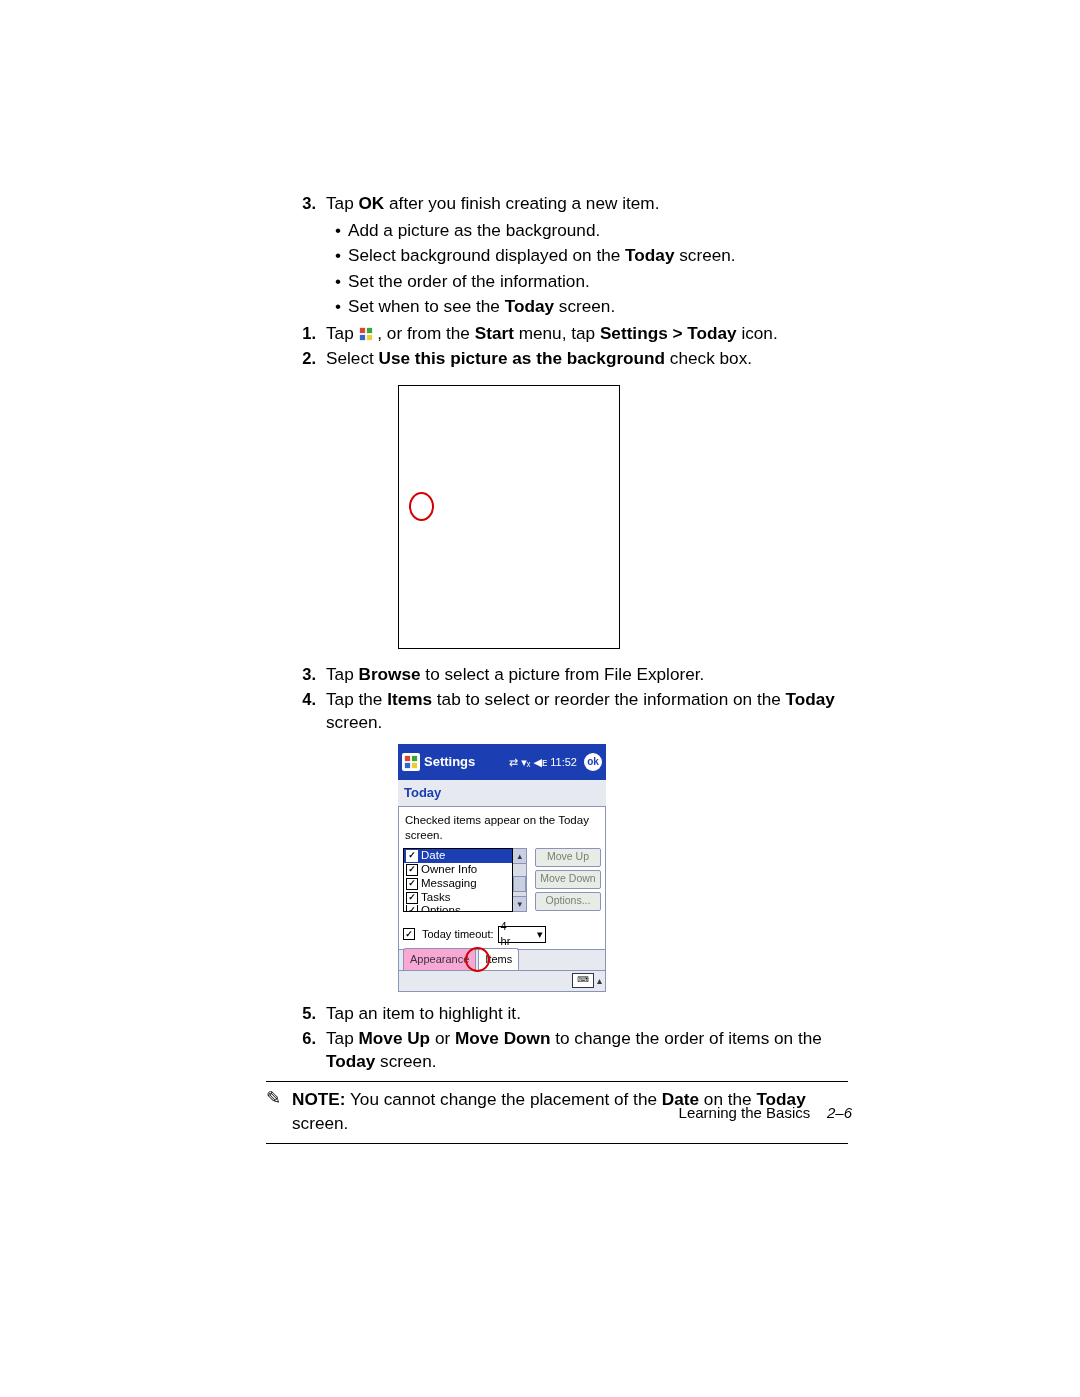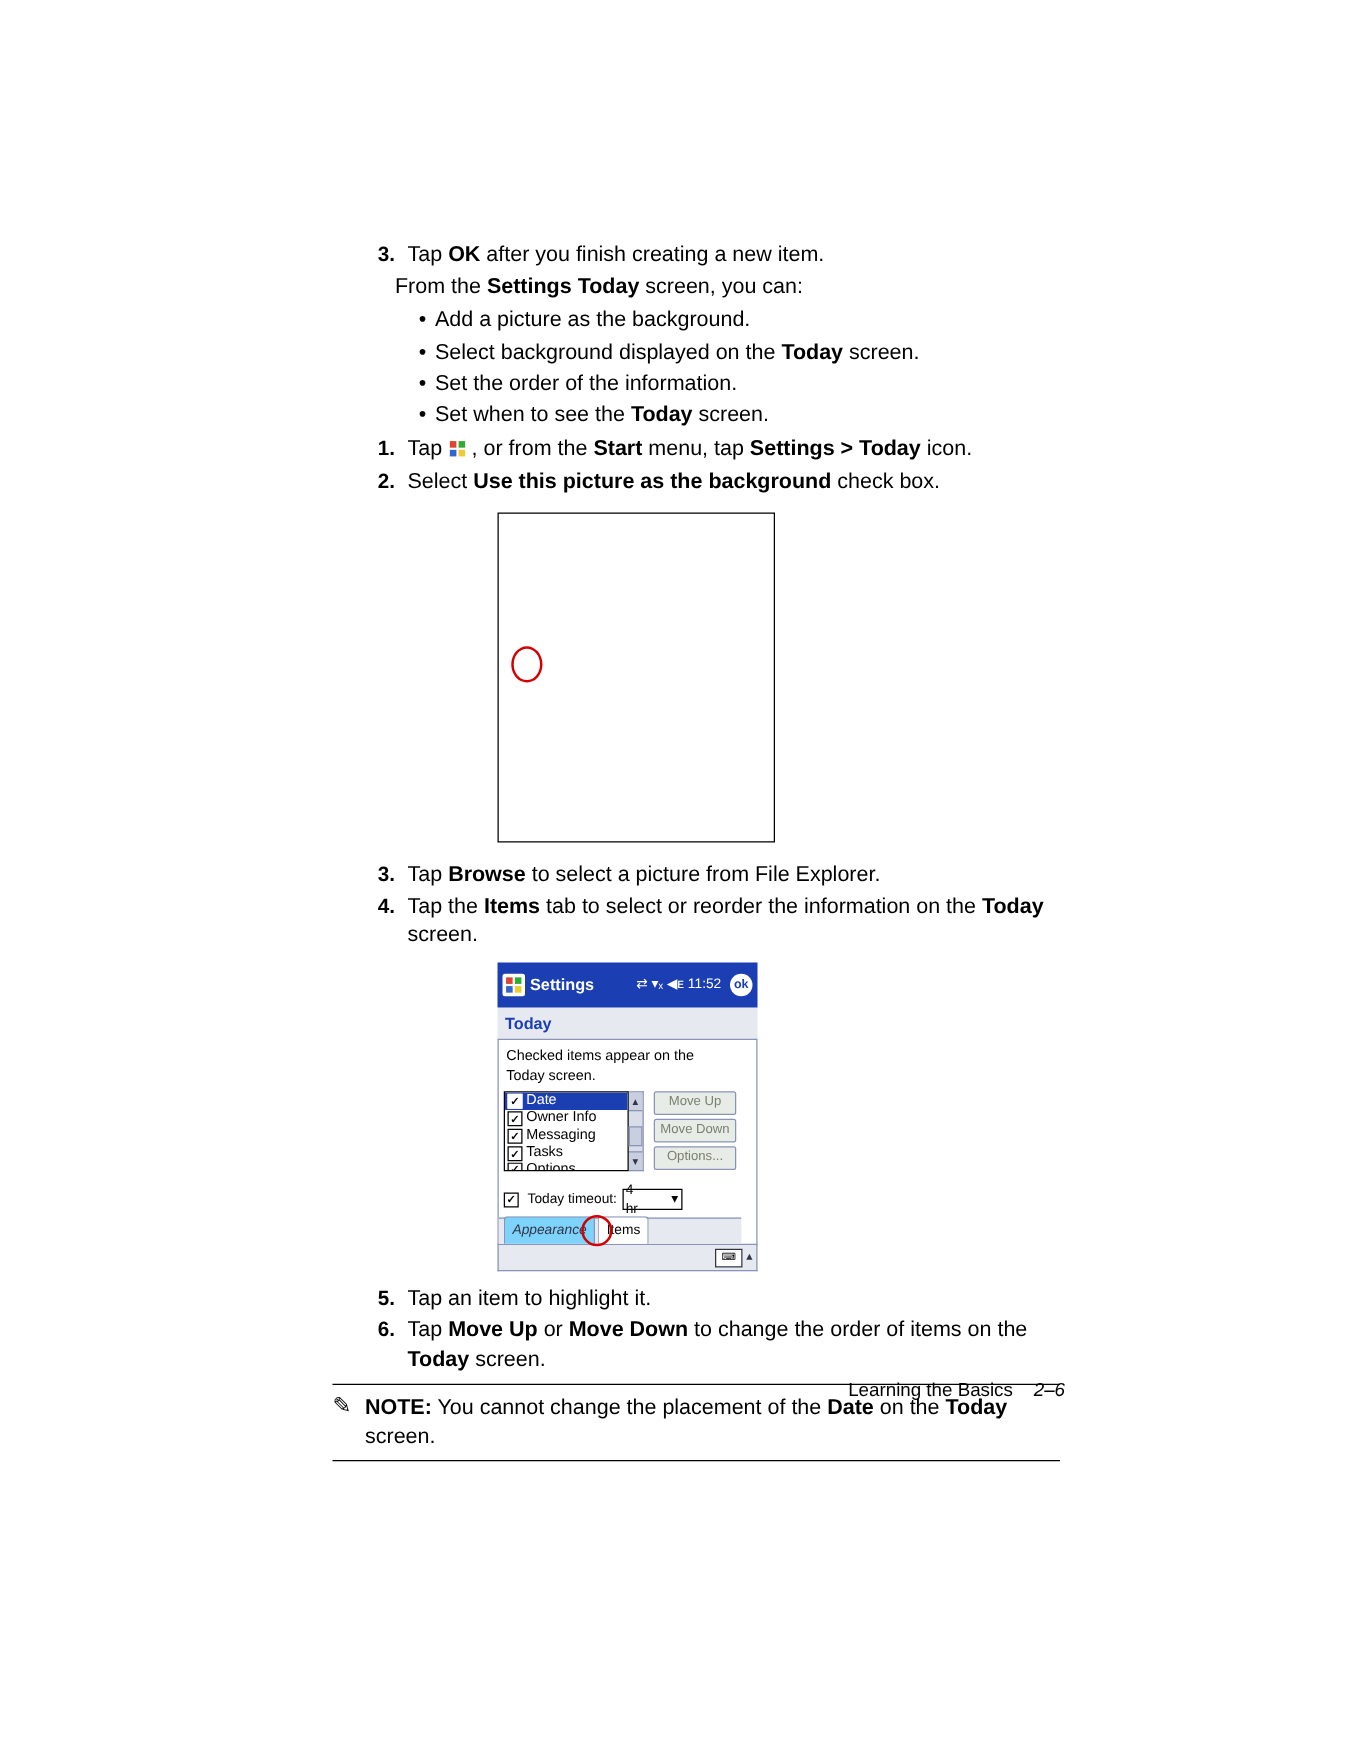--- a/index.html
+++ b/index.html
@@ -119,21 +119,21 @@
     font-family: Tahoma, Arial, sans-serif;
     padding: 4px 6px;
     border-bottom: 1px solid #8a94b8;
   }
   .wm-body {
     background: #fff;
     border: 1px solid #8a94b8;
     border-top: none;
     font-family: Tahoma, Arial, sans-serif;
     font-size: 11.5px;
-    padding: 4px 16px 0 4px;
+    padding: 4px 4px 0 4px;
   }
   .wm-hint { padding: 2px 2px 4px 2px; }
   .wm-listarea {
     display: flex;
     height: 72px;
     position: relative;
   }
   .wm-listbox {
     border: 1px solid #000;
     width: 120px; height: 62px;
@@ -183,21 +183,21 @@
     display: inline-flex; align-items: center; justify-content: space-between;
     padding: 0 2px; font-size: 11px; gap: 21px;
   }
   .wm-tabs {
     display: flex; border-top: 1px solid #8a94b8;
     margin: 6px -4px 0 -4px; padding: 0 4px;
     background: #e6eaf0; height: 20px; align-items: flex-end;
     font-size: 11px;
   }
   .wm-tab { padding: 3px 6px; border: 1px solid #8a94b8; border-bottom: none; margin-right: 2px; border-radius: 3px 3px 0 0; position: relative; }
-  .wm-tab.inactive { background: #7dd3fc; color: #334; font-style: italic; }
+  .wm-tab.inactive { background: #f9a8d4; color: #334; }
   .wm-tab.active { background: #fff; color: #000; }
   .fig2-circle {
     position: absolute;
     left: 67px; bottom: 20px;
     width: 21px; height: 21px;
     border: 2px solid #d40000;
     border-radius: 50%;
     pointer-events: none;
   }
   .wm-bottombar {
@@ -236,23 +236,20 @@
   <div class="content">
 
     <div class="ol-row">
       <div class="ol-num">3.</div>
       <div class="ol-body">
         <span>Tap </span><b>OK</b><span> after you finish creating a new item.</span>
       </div>
     </div>
 
 
-    <div class="indent-left">
-      <span>From the </span><b>Settings Today</b><span> screen, you can:</span>
-    </div>
 
     <div class="bullets">
       <div class="bullet-row">
         <div class="bullet-dot">•</div>
         <div class="bullet-body">Add a picture as the background.</div>
       </div>
       <div class="bullet-row">
         <div class="bullet-dot">•</div>
         <div class="bullet-body">
           <span>Select background displayed on the </span><b>Today</b><span> screen.</span>

